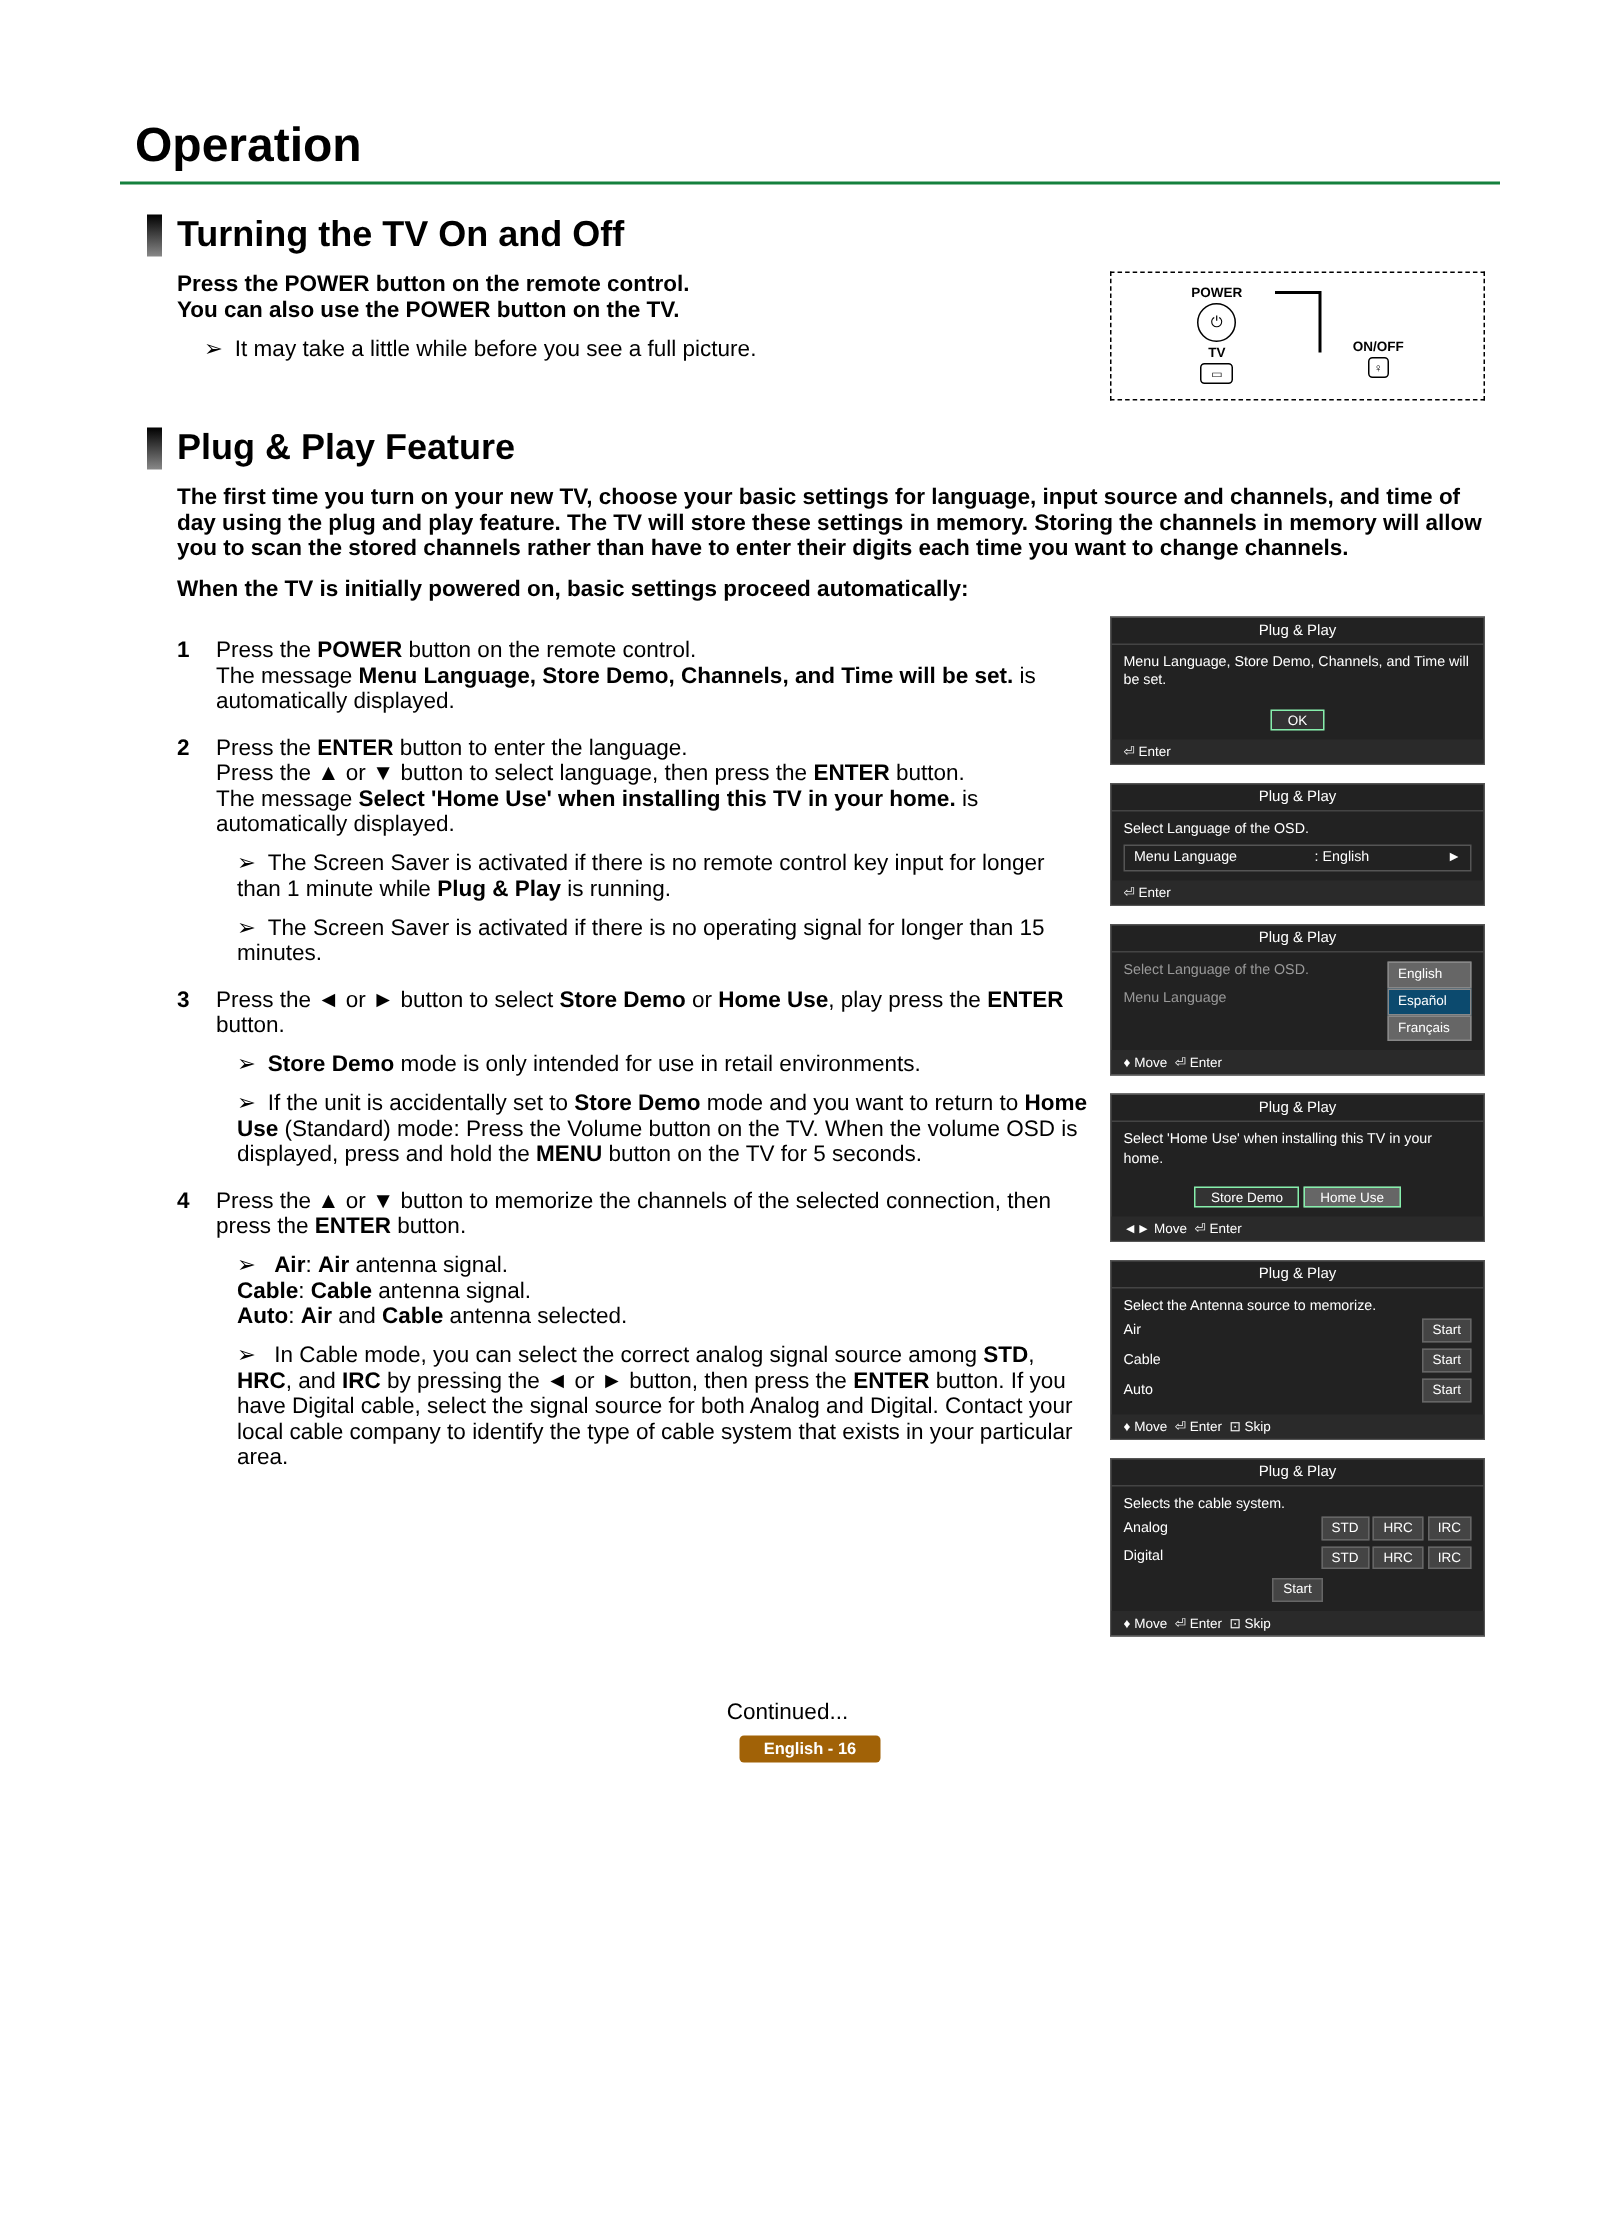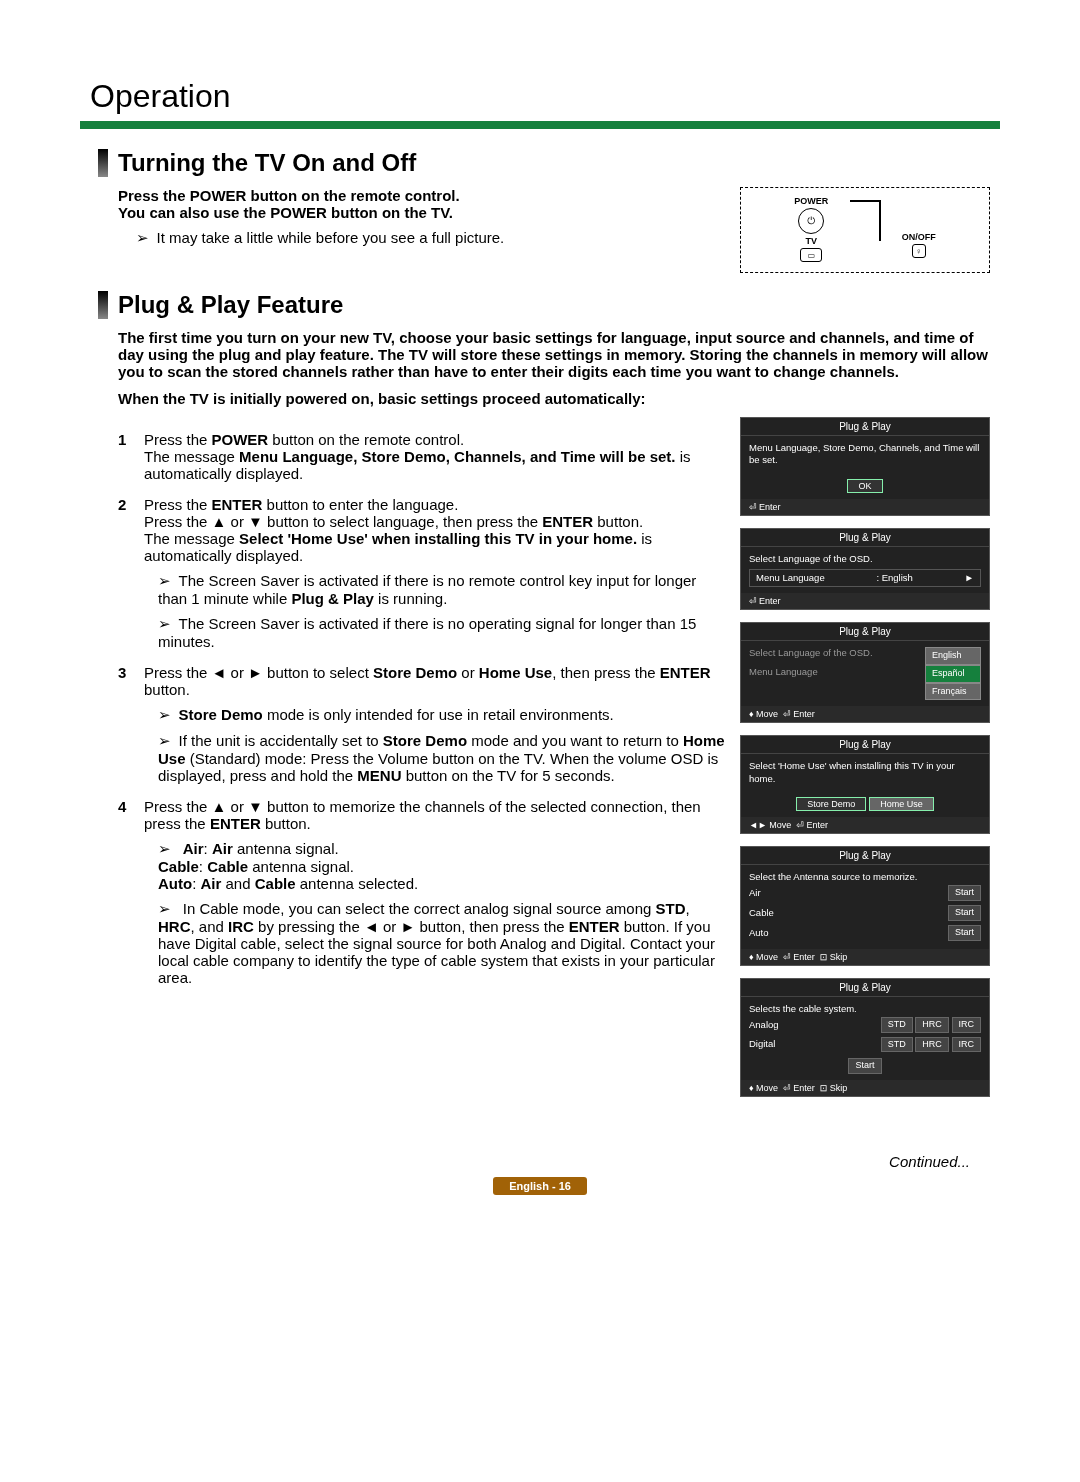--- a/index.html
+++ b/index.html
@@ -1,18 +1,18 @@
 <!DOCTYPE html>
 <html><head>
 <meta charset="utf-8">
 <style>
   * { box-sizing: border-box; margin: 0; padding: 0; }
   body { font-family: Arial, Helvetica, sans-serif; background: #fff; color: #000; width: 1080px; margin: 0 auto; padding: 70px 80px 40px 80px; font-size: 15px; }
   .page-border { border: 2px solid #000; padding: 0; }
-  .chapter { font-size: 32px; font-weight: normal; border-bottom: 8px solid #15803d; padding: 8px 0 6px 10px; margin-bottom: 20px;}
+  .chapter { font-size: 32px; font-weight: bold; border-bottom: 2px solid #15803d; padding: 8px 0 6px 10px; margin-bottom: 20px;}
   .section { display: flex; margin: 18px 0 10px 18px; }
   .sec-bar { width: 10px; background: linear-gradient(#000,#888); margin-right: 10px; flex-shrink:0;}
   .sec-title { font-size: 24px; font-weight: bold; }
   .bold { font-weight: bold; }
   .block { margin-left: 38px; margin-right: 10px; }
   .intro { margin-bottom: 10px; font-size: 15px; }
   .note { margin: 8px 0 0 18px; }
   .arrow::before { content: "➢"; margin-right: 8px; }
   .step { display: flex; margin: 14px 0; }
   .step-num { font-weight: bold; width: 26px; flex-shrink:0; }
@@ -28,21 +28,21 @@
   .osd { background:#222; color:#fff; font-size:10px; margin-bottom: 12px; border:1px solid #555;}
   .osd-title { text-align:center; padding: 3px; border-bottom:1px solid #444; font-size:10px;}
   .osd-body { padding: 6px 8px; font-size: 9.5px; line-height:1.3;}
   .osd-btn { border:1px solid #86efac; padding:1px 10px; font-size:9px; display:inline-block; background:#333;}
   .osd-btn.sel { background:#666;}
   .osd-foot { text-align:left; padding: 3px 8px; font-size:9px; background:#2a2a2a;}
   .osd-row { display:flex; justify-content:space-between; align-items:center; padding:2px 0;}
   .osd-sel { border:1px solid #666; padding:1px 6px; font-size:9px; display:inline-block; background:#444;}
   .drop { background:#666; border:1px solid #888; padding:2px 6px; font-size:9px; width:56px; text-align:left;}
   .center { text-align:center;}
-  .continued { text-align:right; font-style:italic; margin-top:44px; margin-right: 30px;}
+  .continued { text-align:center; margin-top:30px; margin-right: 30px;}
   .footer { text-align:center; margin-top: 6px;}
   .footer-badge { background:#a16207; color:#fff; font-size:11px; font-weight:bold; padding: 3px 16px; border-radius: 3px;}
 </style>
 </head>
 <body>
 
 <div class="page-border" style="border:none;">
 
   <h1 class="chapter">Operation</h1>
 
@@ -104,21 +104,21 @@
           <span>Press the ▲ or ▼ button to select language, then press the </span><span class="bold">ENTER</span><span> button.</span><br>
           <span>The message </span><span class="bold">Select 'Home Use' when installing this TV in your home.</span><span> is automatically displayed.</span>
           <div class="sub arrow"><span>The Screen Saver is activated if there is no remote control key input for longer than 1 minute while </span><span class="bold">Plug &amp; Play</span><span> is running.</span></div>
           <div class="sub arrow">The Screen Saver is activated if there is no operating signal for longer than 15 minutes.</div>
         </div>
       </div>
 
       <div class="step">
         <div class="step-num">3</div>
         <div class="step-body">
-          <span>Press the ◄ or ► button to select </span><span class="bold">Store Demo</span><span> or </span><span class="bold">Home Use</span><span>, then press the </span><span class="bold">ENTER</span><span> button.</span>
+          <span>Press the ◄ or ► button to select </span><span class="bold">Store Demo</span><span> or </span><span class="bold">Home Use</span><span>, play press the </span><span class="bold">ENTER</span><span> button.</span>
           <div class="sub arrow"><span class="bold">Store Demo</span><span> mode is only intended for use in retail environments.</span></div>
           <div class="sub arrow"><span>If the unit is accidentally set to </span><span class="bold">Store Demo</span><span> mode and you want to return to </span><span class="bold">Home Use</span><span> (Standard) mode: Press the Volume button on the TV. When the volume OSD is displayed, press and hold the </span><span class="bold">MENU</span><span> button on the TV for 5 seconds.</span></div>
         </div>
       </div>
 
       <div class="step">
         <div class="step-num">4</div>
         <div class="step-body">
           <span>Press the ▲ or ▼ button to memorize the channels of the selected connection, then press the </span><span class="bold">ENTER</span><span> button.</span>
           <div class="sub arrow">
@@ -158,21 +158,21 @@
 
       <div class="osd">
         <div class="osd-title">Plug &amp; Play</div>
         <div class="osd-body" style="display:flex; gap:6px;">
           <div style="flex:1; color:#999;">
             <div>Select Language of the OSD.</div>
             <div style="margin-top:6px;">Menu Language</div>
           </div>
           <div>
             <div class="drop">English</div>
-            <div class="drop" style="background:#15803d;">Español</div>
+            <div class="drop" style="background:#0c4a6e;">Español</div>
             <div class="drop">Français</div>
           </div>
         </div>
         <div class="osd-foot">♦ <span>Move</span>&nbsp;&nbsp;⏎ <span>Enter</span></div>
       </div>
 
       <div class="osd">
         <div class="osd-title">Plug &amp; Play</div>
         <div class="osd-body">Select 'Home Use' when installing this TV in your home.</div>
         <div class="center" style="padding:6px;">

